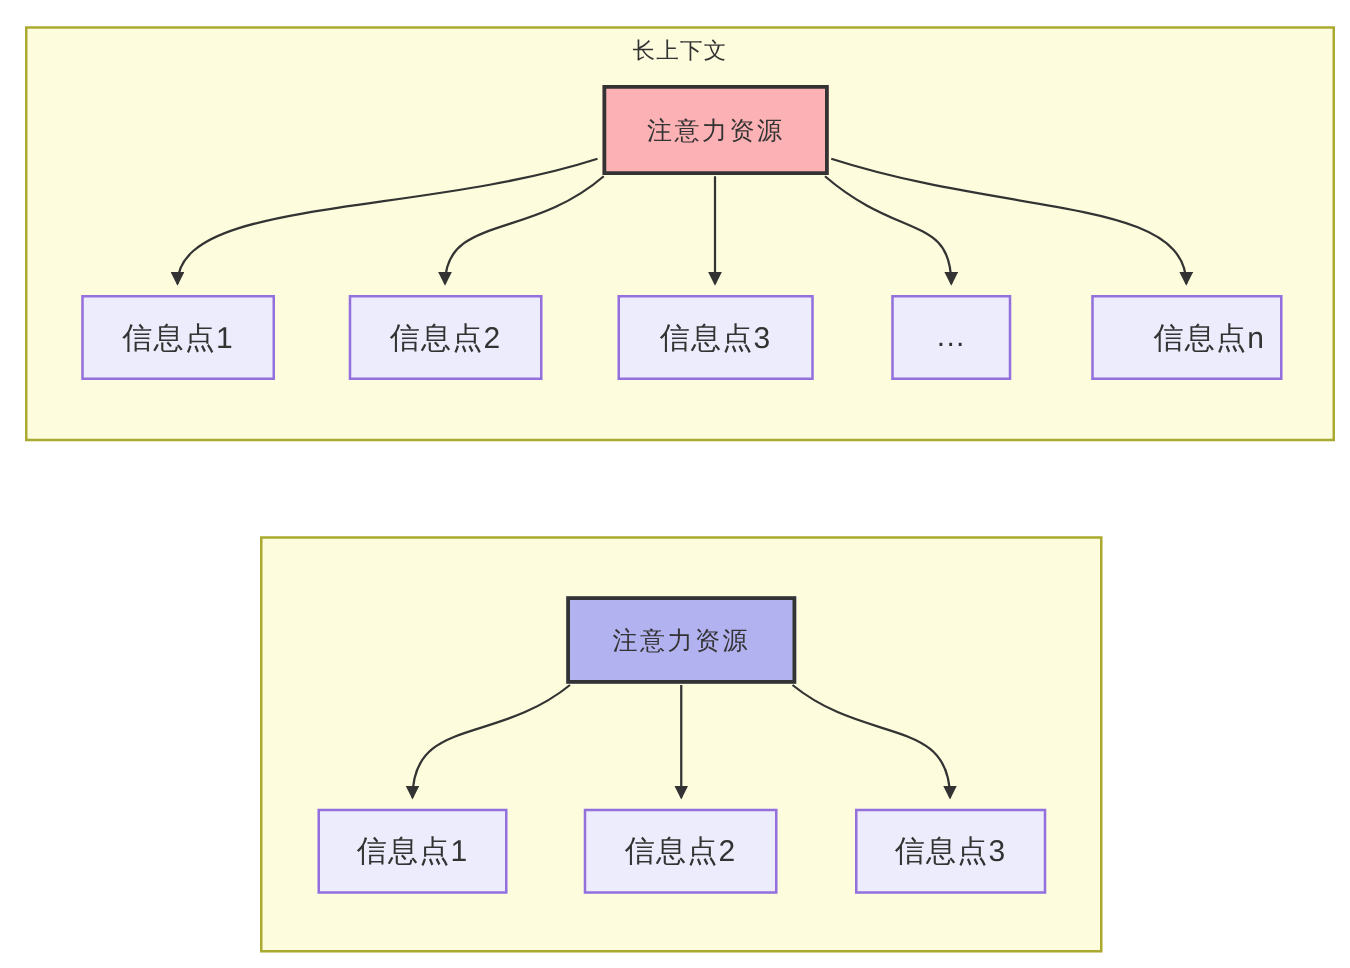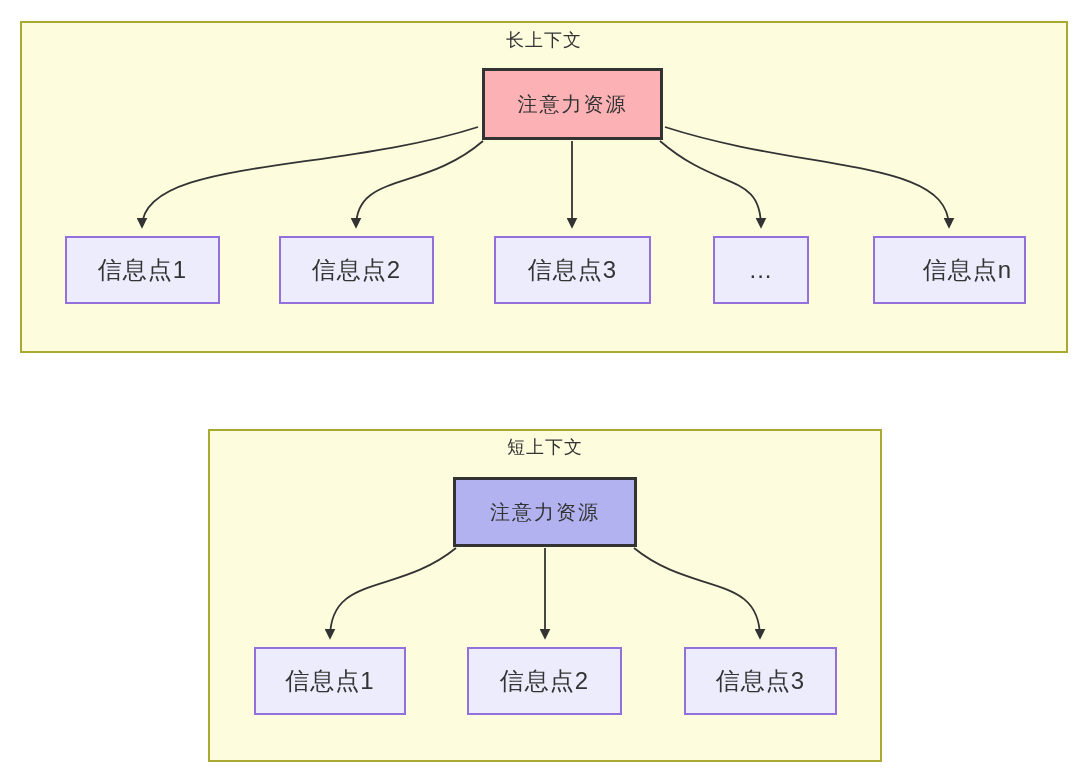--- a/index.html
+++ b/index.html
@@ -74,21 +74,20 @@
 </style>
 </head>
 <body>
 
 <div class="canvas">
 
   <div class="panel" style="left:20px; top:21px; width:1048px; height:332px;"></div>
   <div class="panel" style="left:208px; top:429px; width:674px; height:333px;"></div>
 
   <div class="panel-title" style="left:20px; top:28px; width:1048px;">长上下文</div>
-  <div class="panel-title" style="left:208px; top:435px; width:674px;">短上下文</div>
 
   <svg class="arrows" viewBox="0 0 1080 774" xmlns="http://www.w3.org/2000/svg">
     <defs>
       <marker id="ah" viewBox="0 0 10 10" refX="8.5" refY="5" markerUnits="userSpaceOnUse" markerWidth="11" markerHeight="11" orient="auto">
         <path class="arrowhead-shape" d="M 0 0 L 10 5 L 0 10 z"></path>
       </marker>
     </defs>
 
     <path class="edge" d="M 478 127 C 335 173, 142 158, 142 227" marker-end="url(#ah)"></path>
     <path class="edge" d="M 483 141 C 424 192, 356 172, 356 227" marker-end="url(#ah)"></path>

